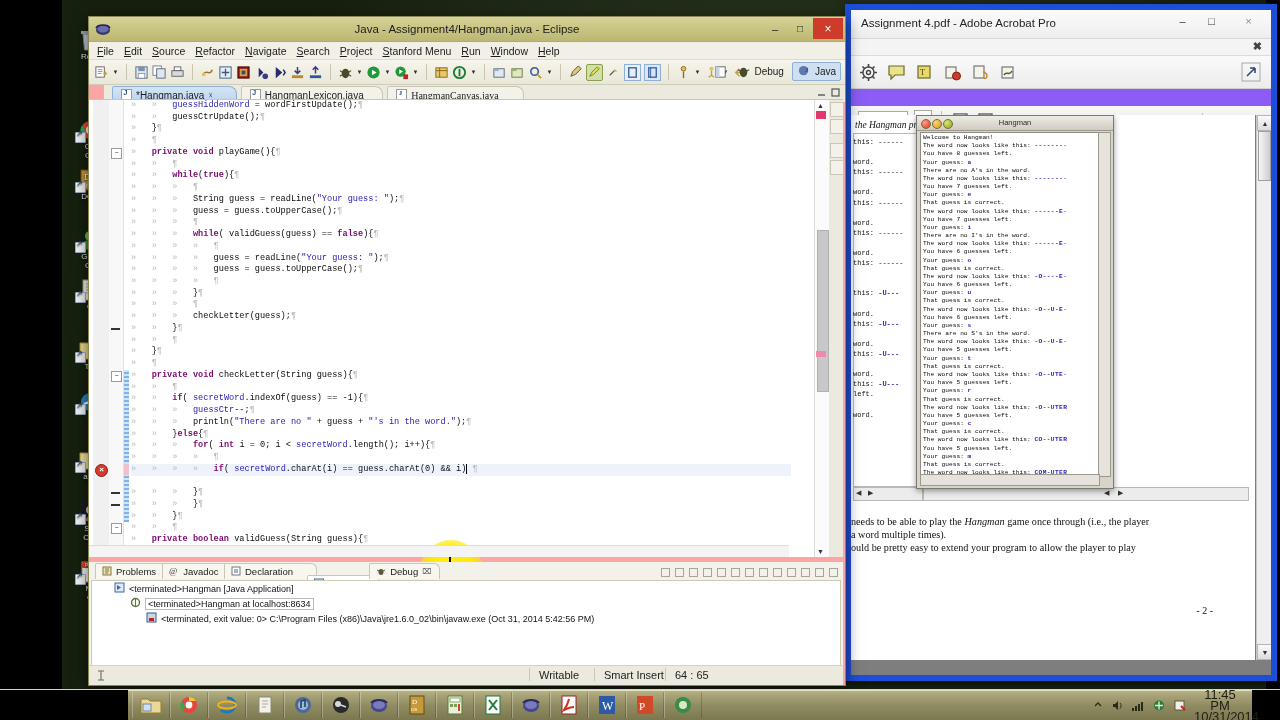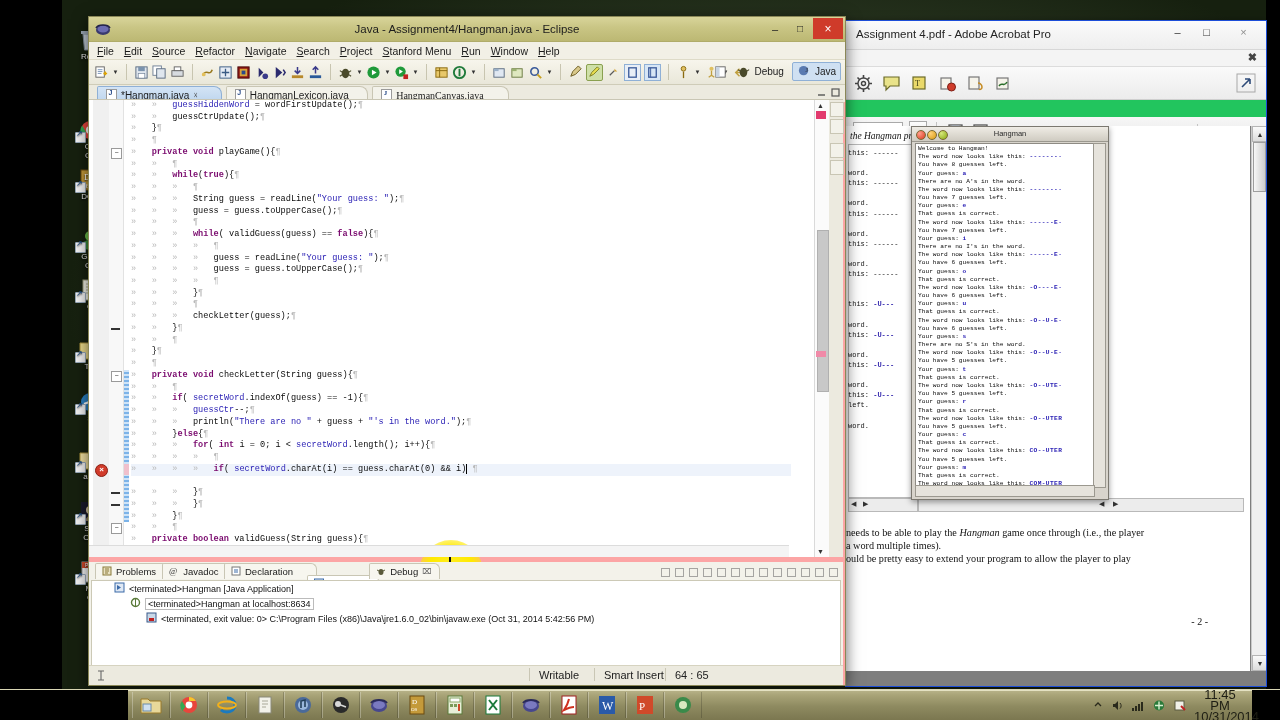--- a/index.html
+++ b/index.html
@@ -32,22 +32,22 @@
   #tb-left{position:absolute;left:0;top:0;width:128px;height:30px;background:#000;}
   #tb-right{position:absolute;right:0;top:0;width:28px;height:30px;background:#000;}
   .tbtn{position:absolute;top:2px;width:36px;height:26px;
     border-left:1px solid rgba(255,255,255,.28);border-right:1px solid rgba(0,0,0,.18);}
   .tbtn .g{position:absolute;left:7px;top:3px;width:22px;height:20px;}
   #tray{position:absolute;right:34px;top:0;height:30px;display:flex;align-items:center;gap:7px;
     color:#2a2a1c;font-size:9.5px;}
   #clock{text-align:center;line-height:11px;color:#1e1e14;font-size:13px;width:52px;}
 
   
-  #acrobat{position:absolute;left:845px;top:20px;width:420px;height:665px;
-    background:#22c55e;border:1px solid #1d4ed8;box-shadow:0 2px 8px rgba(0,0,0,.55);}
+  #acrobat{position:absolute;left:845px;top:4px;width:420px;height:665px;
+    background:#8b5cf6;border:6px solid #1d4ed8;box-shadow:0 2px 8px rgba(0,0,0,.55);}
   #acro-title{height:28px;background:linear-gradient(180deg,#fbfbfb,#eeeeee);position:relative;
     border-bottom:1px solid #d7d7d7;}
   #acro-title .t{position:absolute;left:10px;top:7px;font-size:11.5px;color:#252525;}
   .winbtn{position:absolute;top:0;width:29px;height:21px;font-size:11px;color:#333;
     display:flex;align-items:center;justify-content:center;}
   #acro-min{right:74px;}#acro-max{right:45px;}#acro-close{right:8px;color:#8e8e8e;}
   #acro-sub{height:16px;position:relative;background:#f4f4f4;border-bottom:1px solid #dcdcdc;}
   #acro-sub .x{position:absolute;right:9px;top:1px;font-size:11px;color:#444;font-weight:bold;}
   #acro-tools{height:32px;background:linear-gradient(180deg,#fafafa,#ececec);
     border-bottom:1px solid #cfcfcf;position:relative;display:flex;align-items:center;padding-left:8px;gap:9px;}
@@ -124,21 +124,21 @@
 
   #ec-toolbar{height:24px;background:linear-gradient(180deg,#f7f5ec,#e9e7d9);border-bottom:1px solid #cfccb8;
     position:relative;display:flex;align-items:center;padding-left:5px;gap:3px;}
   .tsep{width:1px;height:16px;background:#c8c5b0;margin:0 4px;}
   .tgl{width:15px;height:15px;display:inline-block;}
   .carrow{font-size:6px;color:#333;width:7px;text-align:center;}
   #ec-persp{position:absolute;right:4px;top:2px;display:flex;align-items:center;gap:4px;}
   .pbtn{display:flex;align-items:center;gap:3px;padding:1px 4px;font-size:10px;color:#1b1b1b;}
   .pbtn.sel{background:#cfe0f2;border:1px solid #8fb0d6;border-radius:2px;}
 
-  #ec-tabs{height:17px;background:#eceadf;position:relative;}
+  #ec-tabs{height:17px;background:#eceadf;position:relative;margin-left:15px;}
   .etab{position:absolute;top:1px;height:16px;display:flex;align-items:center;gap:4px;padding:0 8px;
     font-size:10px;color:#1b1b1b;background:#f3f2ea;border:1px solid #c9c6b4;border-bottom:none;
     border-radius:2px 8px 0 0;}
   .etab.active{background:linear-gradient(180deg,#d4e4f5,#bcd4ee);border-color:#8fb0d6;}
   .jdoc{width:9px;height:11px;background:#fff;border:1px solid #9a9a9a;position:relative;}
   .jdoc:after{content:"J";position:absolute;left:1.5px;top:-1px;font-size:7px;color:#2b4d8a;font-weight:bold;}
   #ec-tabbtns{position:absolute;right:4px;top:2px;display:flex;gap:3px;}
 
   #ec-editor{position:absolute;left:0;top:82px;width:754px;height:457px;background:#fff;
     border-top:1px solid #c9c6b4;}

